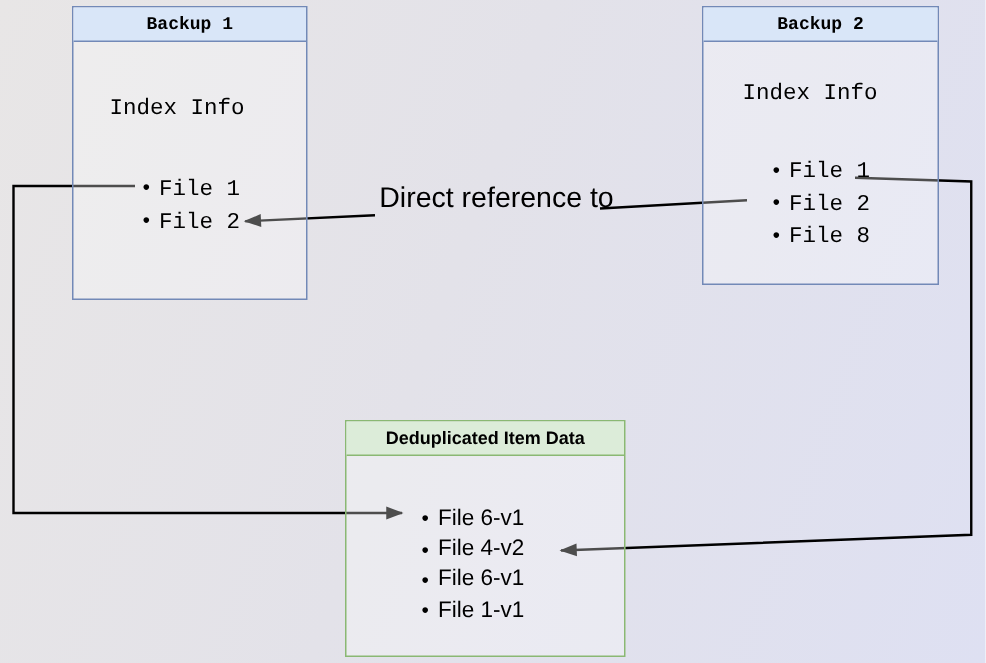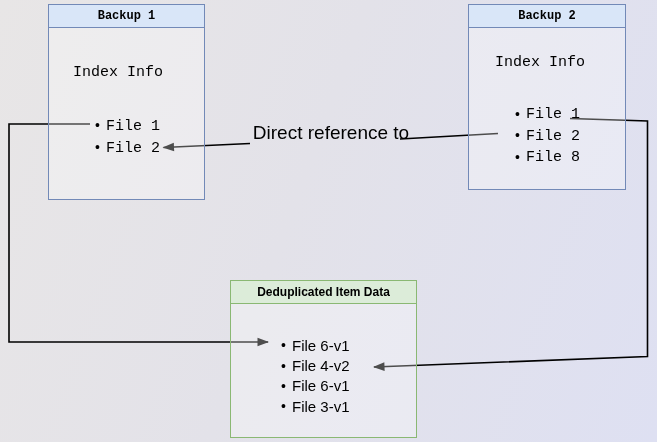--- a/index.html
+++ b/index.html
@@ -112,21 +112,21 @@
       <div class="li">
         <span class="bullet">•</span>
         <span class="li-text">File 4-v2</span>
       </div>
       <div class="li">
         <span class="bullet">•</span>
         <span class="li-text">File 6-v1</span>
       </div>
       <div class="li">
         <span class="bullet">•</span>
-        <span class="li-text">File 3-v1</span>
+        <span class="li-text">File 1-v1</span>
       </div>
     </div>
   </div>
 
   <div class="edge-label">
     <div>Direct reference to</div>
   </div>
 
 </div>
 

